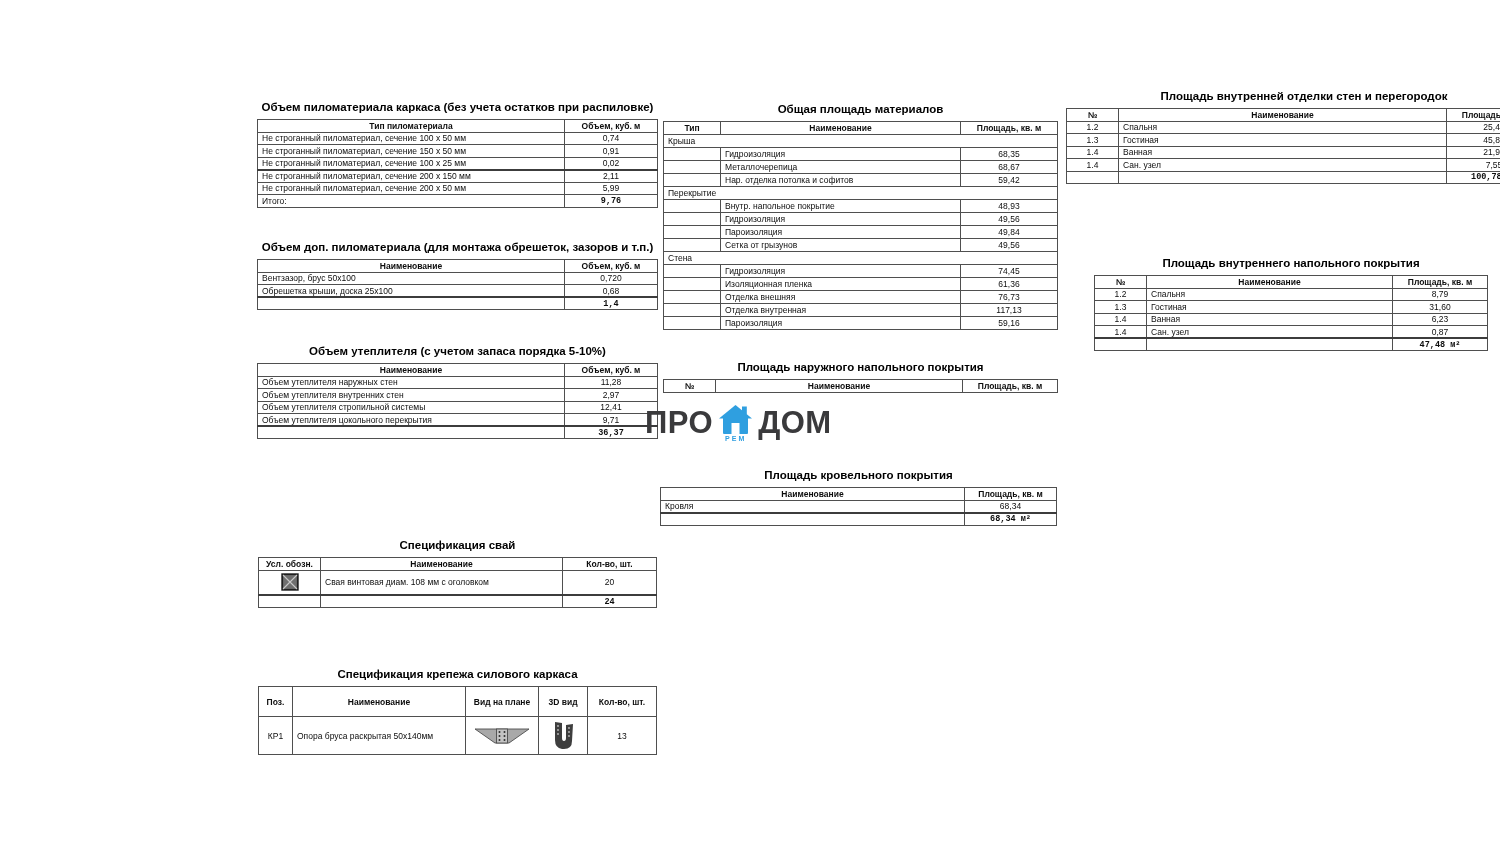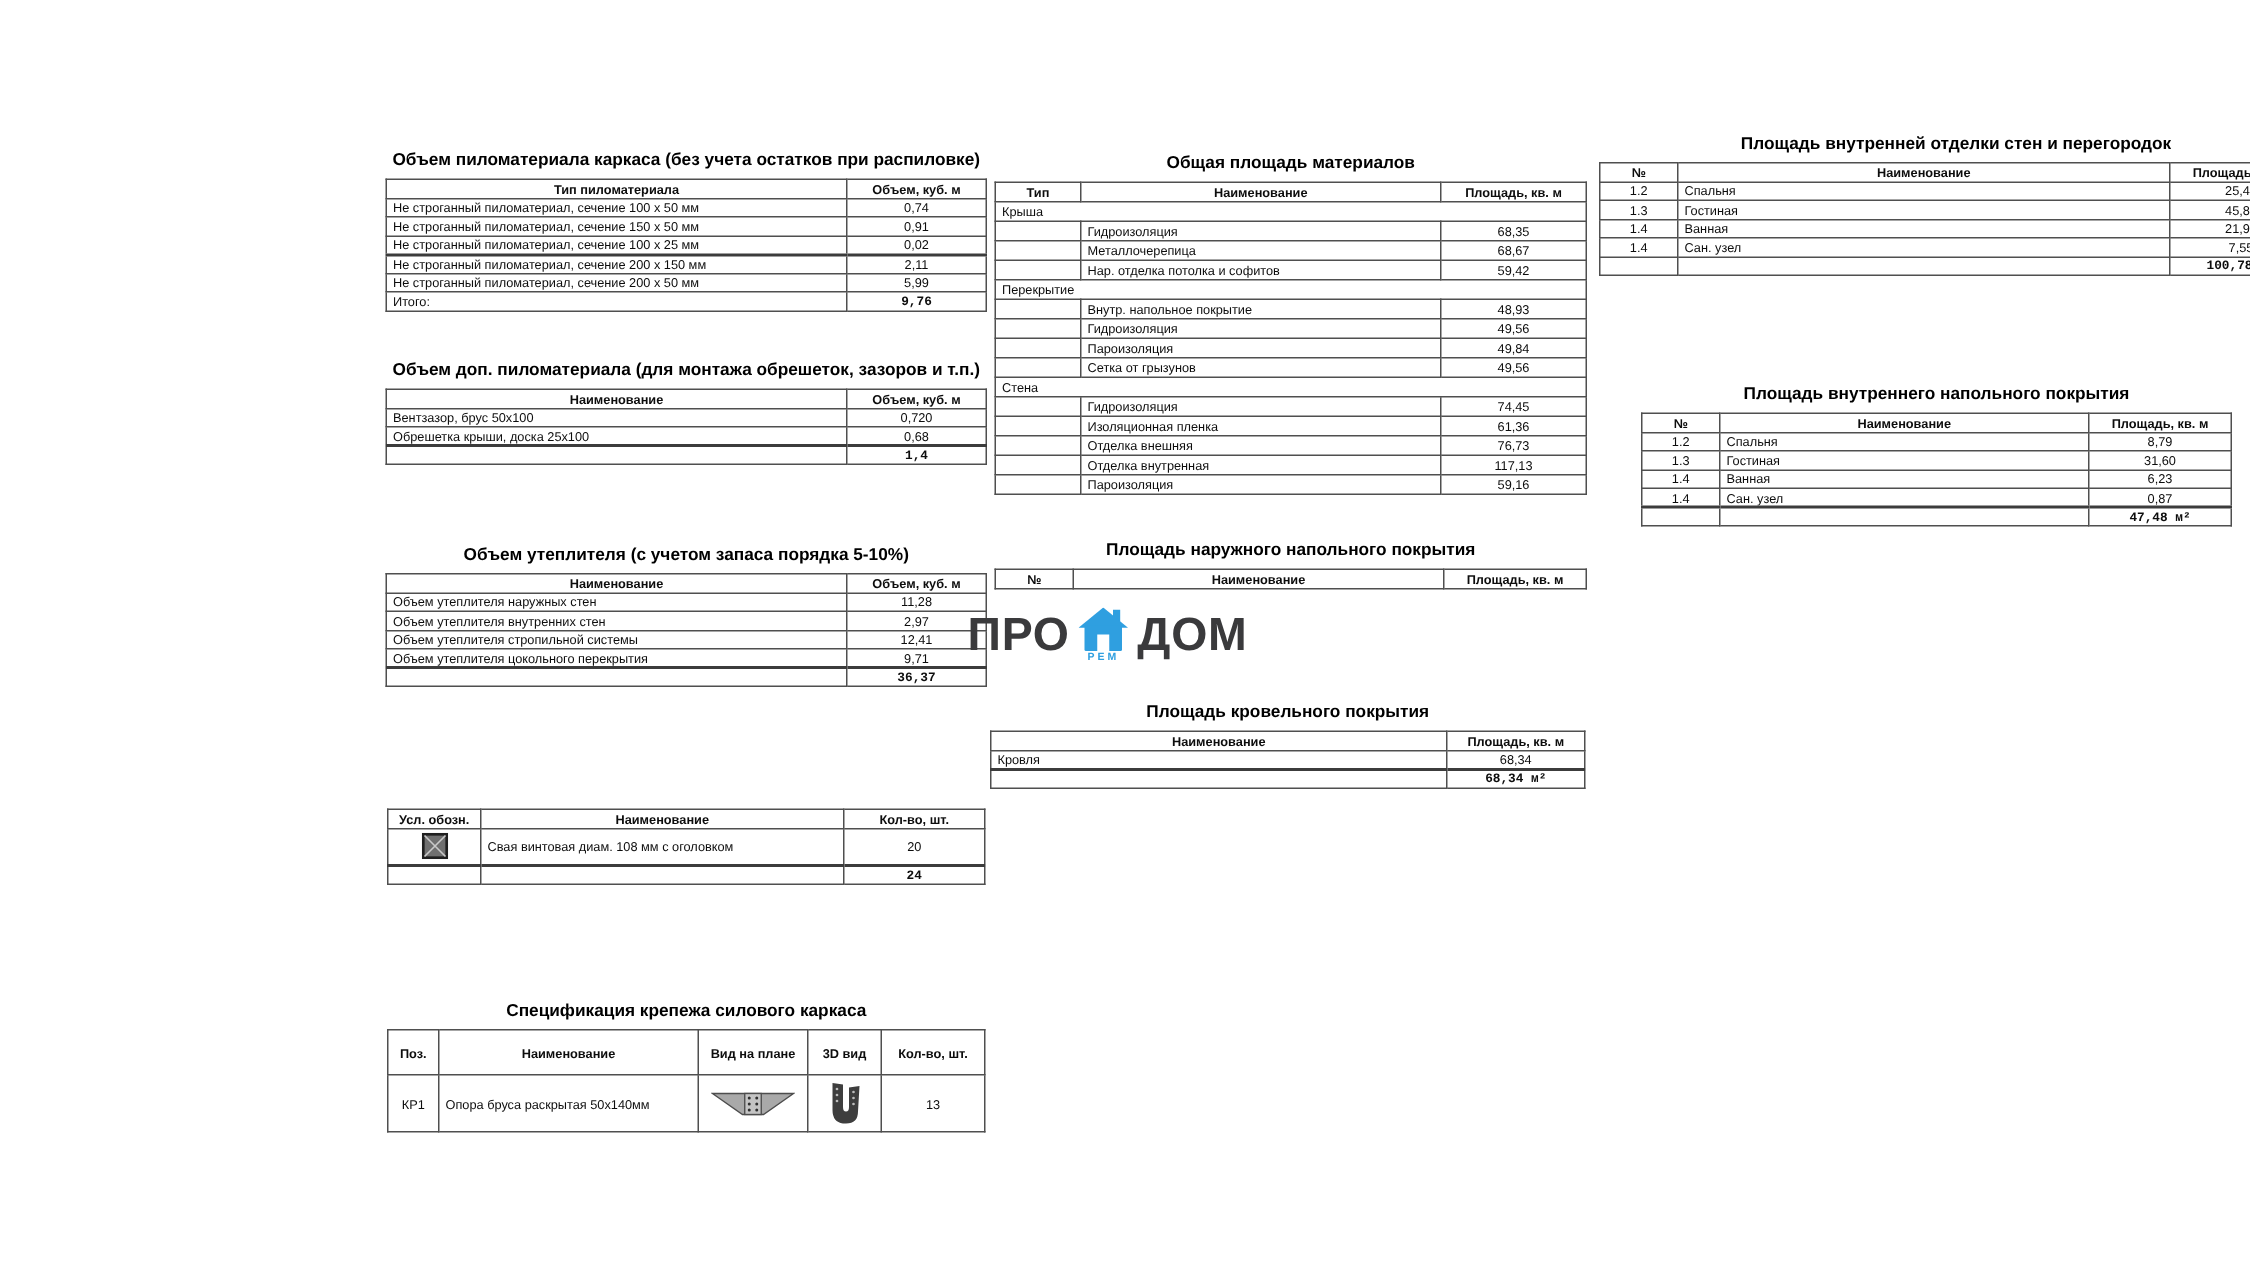--- a/index.html
+++ b/index.html
@@ -104,21 +104,21 @@
           <td class="val">0,68</td>
         </tr>
       <tr>
           <td class="tt"></td>
           <td class="val b tt">1,4</td>
         </tr>
     </tbody>
   </table>
 </section>
 
-<section class="blk" style="left:257px; top:345px; width:401px;margin-top:19px;">
+<section class="blk" style="left:257px; top:345px; width:401px;">
   <h3>Объем утеплителя (с учетом запаса порядка 5-10%)</h3>
   <table>
     <colgroup>
         <col>
         <col style="width:93px">
       </colgroup>
     <thead>
       <tr>
         <th>Наименование</th>
         <th>Объем, куб. м</th>
@@ -143,20 +143,21 @@
         </tr>
       <tr>
           <td class="tt"></td>
           <td class="val b tt">36,37</td>
         </tr>
     </tbody>
   </table>
 </section>
 
 <section class="blk" style="left:258px; top:539px; width:399px;">
+  <h3>Спецификация свай</h3>
   <table class="piles">
     <colgroup>
         <col style="width:62px">
         <col>
         <col style="width:94px">
       </colgroup>
     <thead>
       <tr>
         <th>Усл. обозн.</th>
         <th>Наименование</th>

